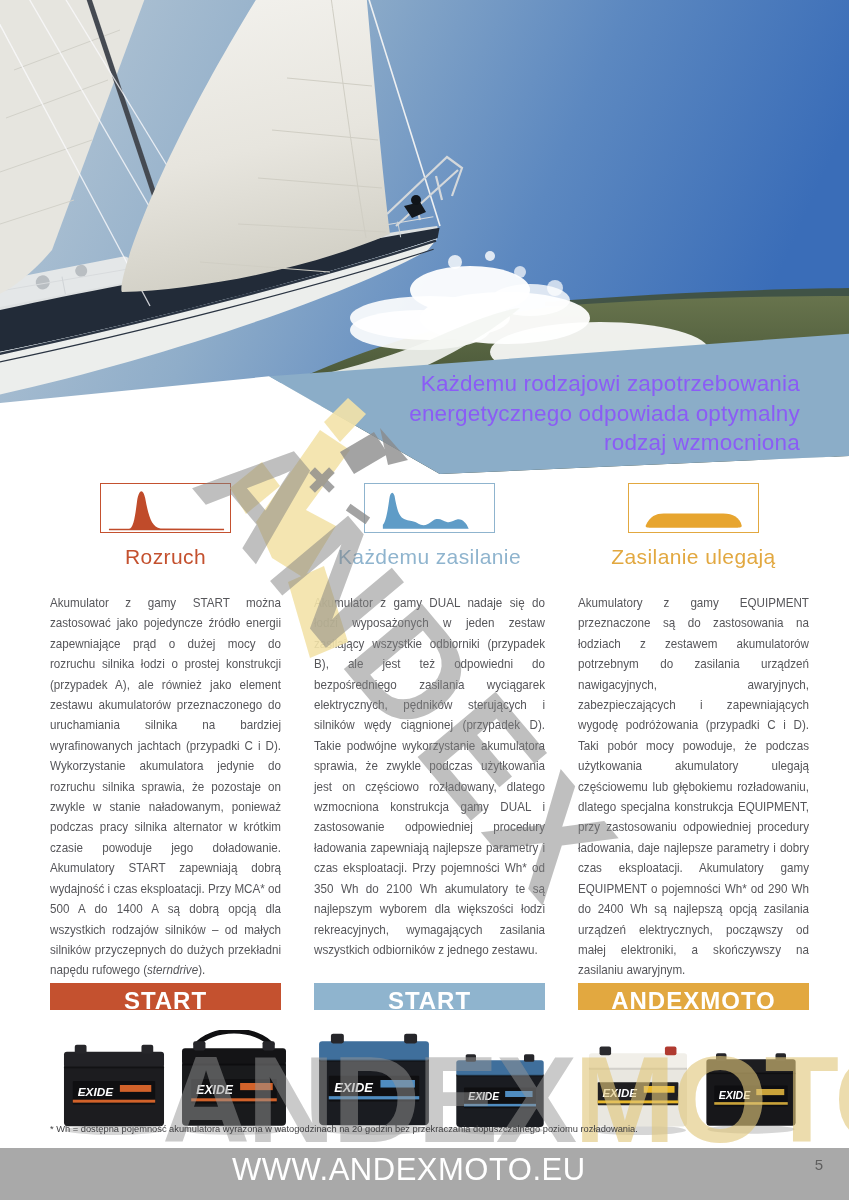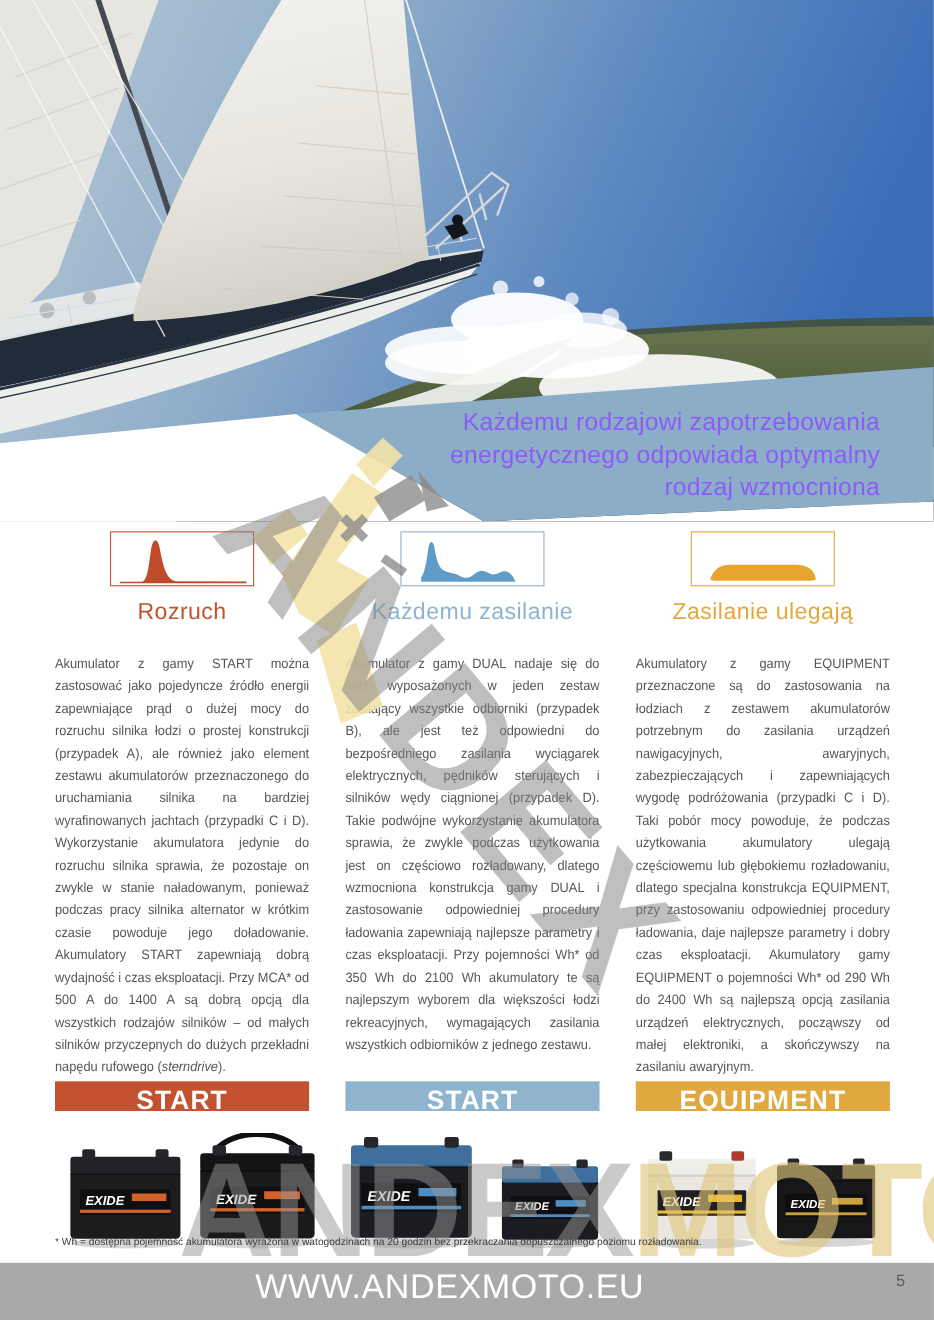--- a/index.html
+++ b/index.html
@@ -187,21 +187,21 @@
   </div>
 
   <div class="col" style="--accent: #e2a840; --curve: #e7a52f;">
     <div class="icon-box">
       <svg viewBox="0 0 130 48" aria-hidden="true">
         <path d="M17 41.5 C21 32.5 27 29.5 35 29.5 L95 29.5 C105 29.5 111.5 33.5 113.5 41.5 C114 43.5 112 44 108 44 L22 44 C17.5 44 16.3 43.3 17 41.5 Z"></path>
       </svg>
     </div>
     <h2 class="col-heading">Zasilanie ulegają</h2>
     <p class="col-body">Akumulatory z gamy EQUIPMENT przeznaczone są do zastosowania na łodziach z zestawem akumulatorów potrzebnym do zasilania urządzeń nawigacyjnych, awaryjnych, zabezpieczających i zapewniających wygodę podróżowania (przypadki C i D). Taki pobór mocy powoduje, że podczas użytkowania akumulatory ulegają częściowemu lub głębokiemu rozładowaniu, dlatego specjalna konstrukcja EQUIPMENT, przy zastosowaniu odpowiedniej procedury ładowania, daje najlepsze parametry i dobry czas eksploatacji. Akumulatory gamy EQUIPMENT o pojemności Wh* od 290 Wh do 2400 Wh są najlepszą opcją zasilania urządzeń elektrycznych, począwszy od małej elektroniki, a skończywszy na zasilaniu awaryjnym.</p>
-    <button class="range-button">EQUIPMENT</button>
+    <button class="range-button">ANDEXMOTO</button>
   </div>
 </div>
 
 <div class="batteries-row">
 
   <svg viewBox="0 0 112 104" style="left:56px;width:116px;height:102px">
     <ellipse cx="56" cy="98" rx="50" ry="5" fill="#1a1a1a" opacity="0.18"></ellipse>
     <rect x="5" y="30" width="102" height="64" rx="4" fill="#1c1c1f"></rect>
     <rect x="5" y="18" width="102" height="16" rx="3" fill="#222226"></rect>
     <rect x="5" y="33" width="102" height="2" fill="#000" opacity="0.35"></rect>

